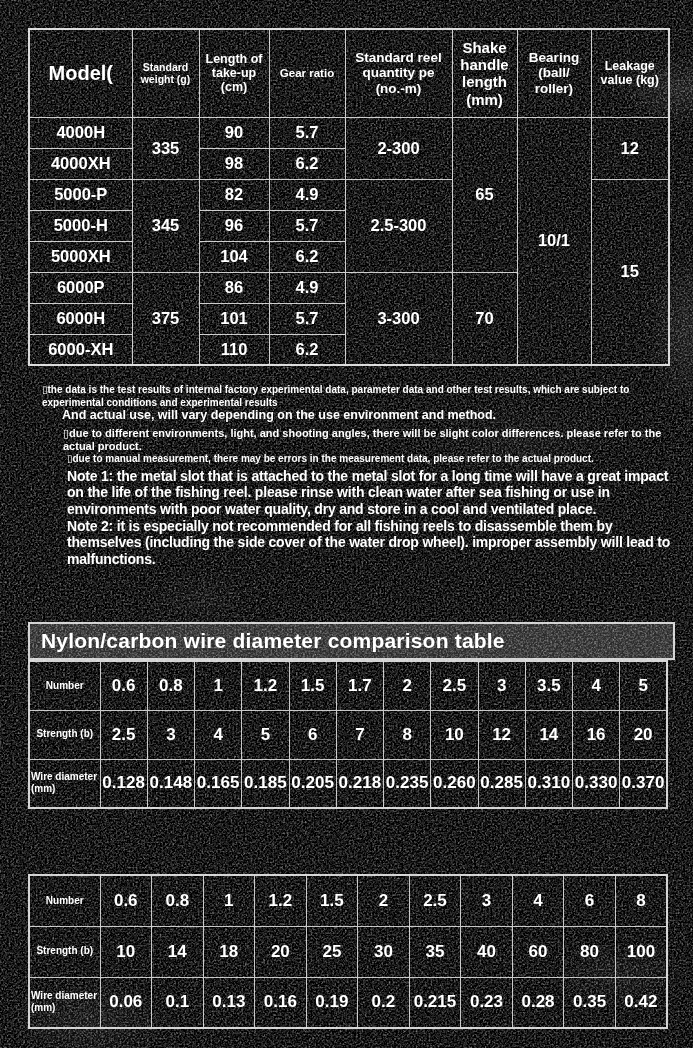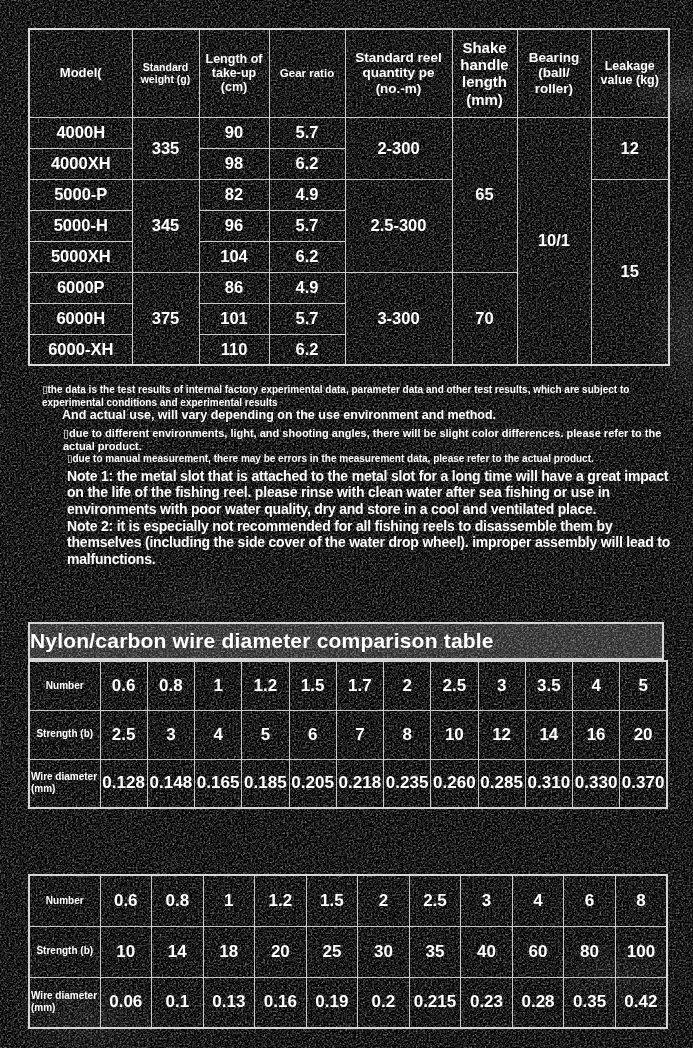--- a/index.html
+++ b/index.html
@@ -22,21 +22,21 @@
     position:absolute;left:28px;top:28px;width:640px;
     border-collapse:collapse;table-layout:fixed;
     border:2px solid #d8d8d8;
   }
   .spec-table th,.spec-table td{
     border:1.6px solid #c9c9c9;text-align:center;vertical-align:middle;
     padding:0 2px;font-weight:bold;line-height:1.15;overflow:hidden;
   }
   .spec-table tr.hdr{height:88px;}
   .spec-table tr.r{height:31px;}
-  .h-model{font-size:13px;vertical-align:top;padding-top:9px;}
+  .h-model{font-size:20px;vertical-align:top;padding-top:9px;}
   .h-weight{font-size:10.5px;}
   .h-length{font-size:12.5px;}
   .h-gear{font-size:11.5px;vertical-align:top;padding-top:14px;}
   .h-reel{font-size:13.5px;}
   .h-shake{font-size:15px;}
   .h-bearing{font-size:13.5px;overflow-wrap:anywhere;}
   .h-leakage{font-size:12.5px;}
   .spec-table td{font-size:16.5px;}
 
   
@@ -47,21 +47,21 @@
   .n-line3{top:49px;left:33px;font-size:11px;}
   .n-line4{top:75px;left:37px;font-size:10px;}
   .n-note1{top:90px;left:37px;width:608px;font-size:14px;line-height:1.17;letter-spacing:-0.2px;}
   .n-note2{top:140px;left:37px;width:608px;font-size:14px;line-height:1.17;letter-spacing:-0.2px;}
   .n-note3{top:180px;left:38px;font-size:9px;}
 
   
   .wire-title{
     position:absolute;left:28px;width:632px;height:34px;
     background:#2b2b2b;border:2px solid #d0d0d0;
-    display:flex;align-items:center;
+    display:flex;align-items:center;padding-left:11px;
     font-size:21px;font-weight:bold;letter-spacing:0.2px;
   }
   .nylon-title{top:622px;}
   .pe-title{top:836px;}
   .wire-table{
     position:absolute;left:28px;width:640px;
     border-collapse:collapse;table-layout:fixed;border:2px solid #d0d0d0;
   }
   .nylon-grid{top:660px;}
   .pe-grid{top:874px;}

